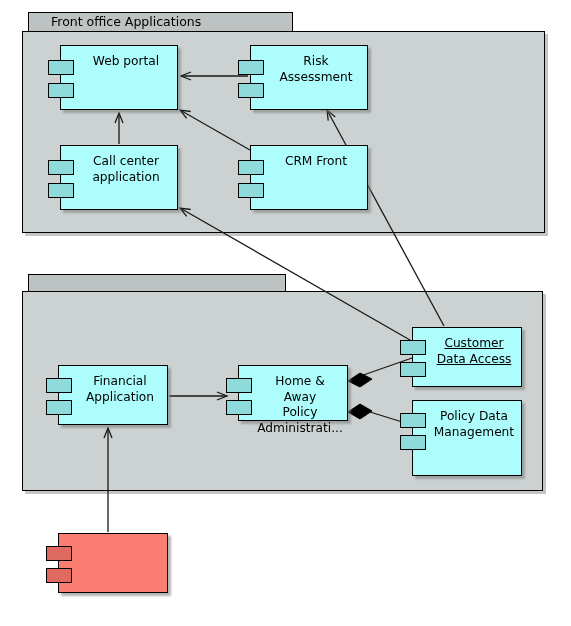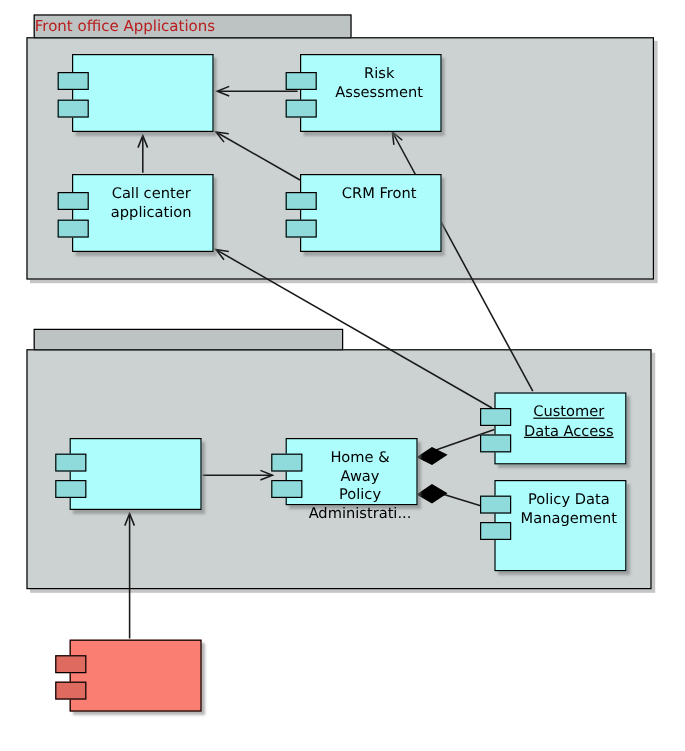--- a/index.html
+++ b/index.html
@@ -29,23 +29,23 @@
   
   .pkg {
     position: absolute;
   }
   .pkg-tab {
     position: absolute;
     background: #bdc3c3;
     border: 1.5px solid #000000;
     box-sizing: border-box;
     font-size: 12.5px;
-    color: #b91c1c;
+    color: #000000;
     line-height: 1;
-    padding-left: 0;
+    padding-left: 22px;
     display: flex;
     align-items: center;
     white-space: nowrap;
   }
   .pkg-body {
     position: absolute;
     background: #ccd2d2;
     border: 1.5px solid #000000;
     box-sizing: border-box;
     box-shadow: 3px 3px 0 rgba(150,150,150,0.55);
@@ -139,20 +139,21 @@
     <line x1="352" y1="379" x2="412" y2="358" stroke="#1a1a1a" stroke-width="1.3"></line>
     <polygon points="348,381 360,373 372,379 360,387" fill="#000000" stroke="#000000" stroke-width="1"></polygon>
 
     <line x1="370" y1="412" x2="412" y2="425" stroke="#1a1a1a" stroke-width="1.3"></line>
     <polygon points="348,412 360,404 372,411 360,419" fill="#000000" stroke="#000000" stroke-width="1"></polygon>
   </svg>
 
   <div class="comp topalign" style="left:60px; top:45px; width:118px; height:65px;">
     <span class="port p1"></span>
     <span class="port p2"></span>
+    <span class="label">Web portal</span>
   </div>
 
   <div class="comp topalign" style="left:250px; top:45px; width:118px; height:65px;">
     <span class="port p1"></span>
     <span class="port p2"></span>
     <span class="label">Risk
 Assessment</span>
   </div>
 
   <div class="comp topalign" style="left:60px; top:145px; width:118px; height:65px;">
@@ -164,20 +165,22 @@
 
   <div class="comp topalign" style="left:250px; top:145px; width:118px; height:65px;">
     <span class="port p1"></span>
     <span class="port p2"></span>
     <span class="label">CRM Front</span>
   </div>
 
   <div class="comp topalign" style="left:58px; top:365px; width:110px; height:60px;">
     <span class="port single1"></span>
     <span class="port single2"></span>
+    <span class="label">Financial
+Application</span>
   </div>
 
   <div class="comp topalign" style="left:238px; top:365px; width:110px; height:56px;">
     <span class="port single1"></span>
     <span class="port single2"></span>
     <span class="label">Home &amp; Away
 Policy
 Administrati...</span>
   </div>
 

